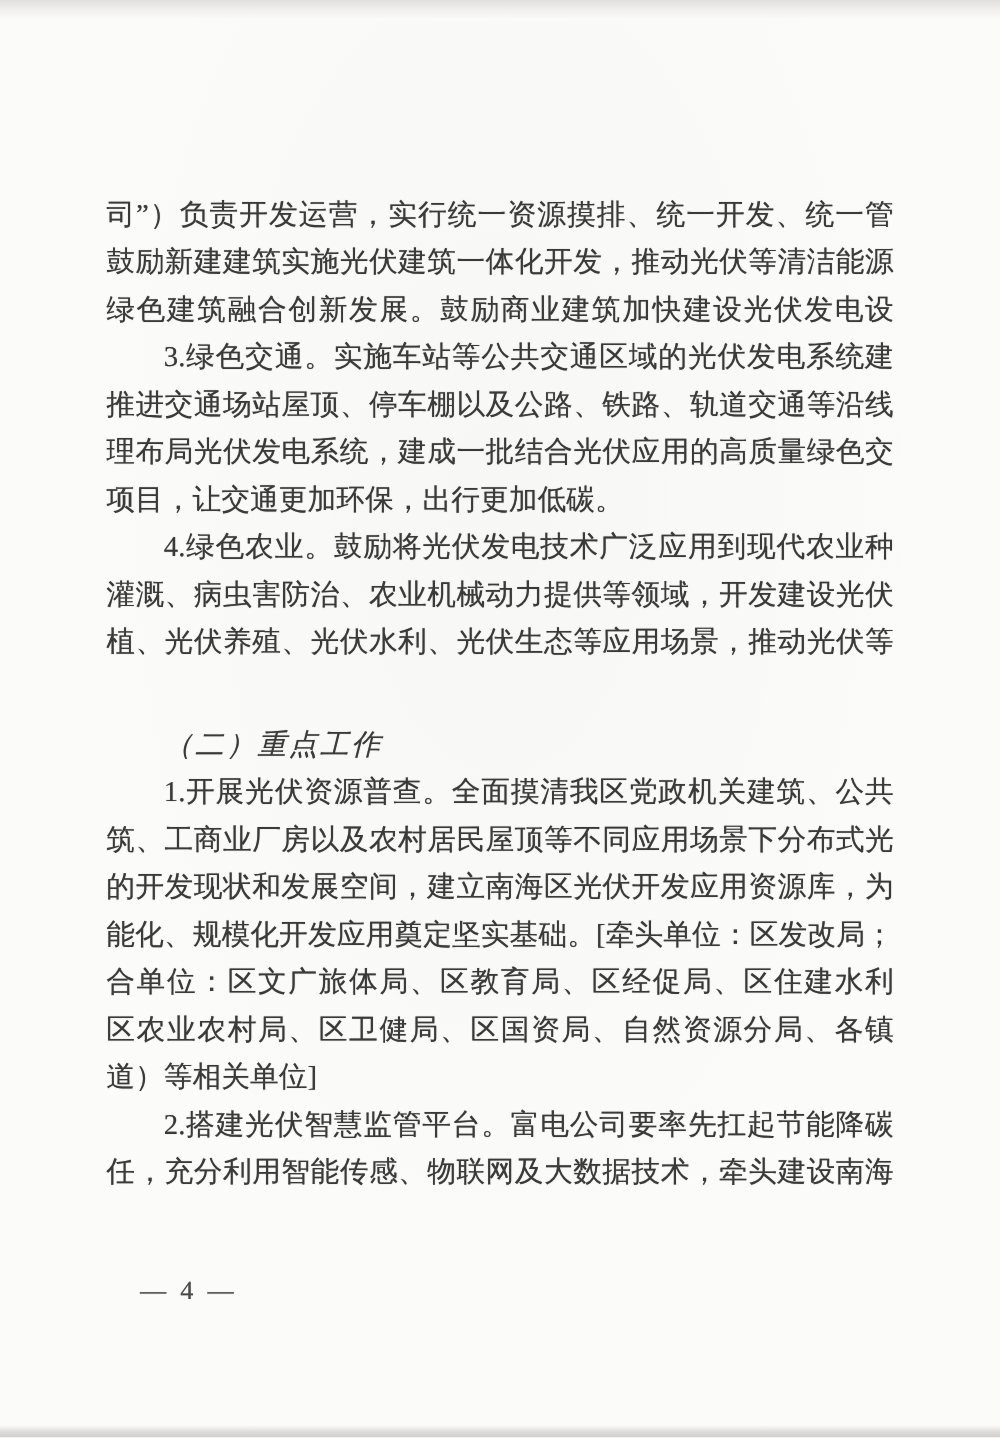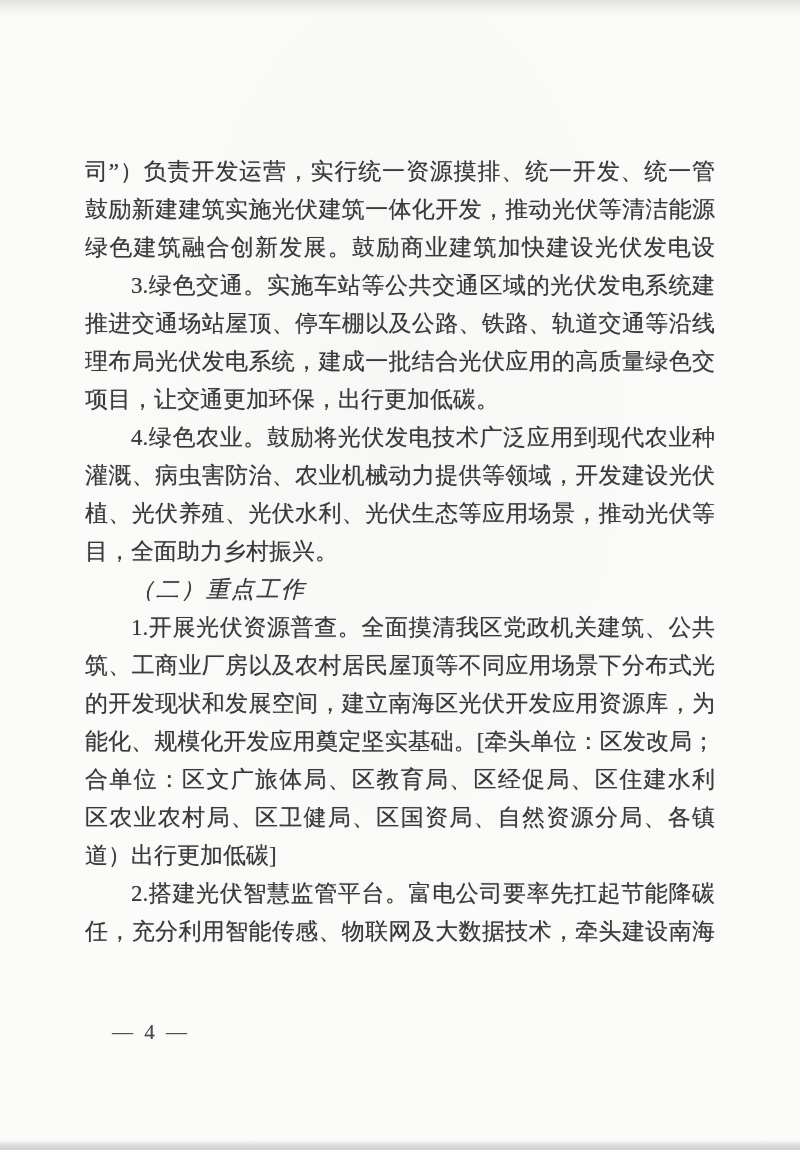--- a/index.html
+++ b/index.html
@@ -48,20 +48,21 @@
   .line.no-justify {
     text-align: right;
     text-align-last: left;
   }
   .line.indent {
     padding-left: 46px;
   }
   .line.heading {
     font-style: italic;
     letter-spacing: 2px;
+    margin-top: 44px;
   }
   .page-number {
     position: absolute;
     top: 1018px;
     left: 112px;
     font-size: 21px;
     line-height: 28px;
     color: #4a4a4a;
     letter-spacing: 3px;
     text-shadow: 0 0 0.6px rgba(70,70,70,0.6);
@@ -77,29 +78,28 @@
       <div class="line">司”）负责开发运营，实行统一资源摸排、统一开发、统一管控。</div>
       <div class="line">鼓励新建建筑实施光伏建筑一体化开发，推动光伏等清洁能源与</div>
       <div class="line">绿色建筑融合创新发展。鼓励商业建筑加快建设光伏发电设施。</div>
       <div class="line indent">3.绿色交通。实施车站等公共交通区域的光伏发电系统建设。</div>
       <div class="line">推进交通场站屋顶、停车棚以及公路、铁路、轨道交通等沿线合</div>
       <div class="line">理布局光伏发电系统，建成一批结合光伏应用的高质量绿色交通</div>
       <div class="line no-justify">项目，让交通更加环保，出行更加低碳。</div>
       <div class="line indent">4.绿色农业。鼓励将光伏发电技术广泛应用到现代农业种植、</div>
       <div class="line">灌溉、病虫害防治、农业机械动力提供等领域，开发建设光伏种</div>
       <div class="line">植、光伏养殖、光伏水利、光伏生态等应用场景，推动光伏等新</div>
-      <div class="line no-justify">目，全面助力乡村振兴。</div>
       <div class="line heading indent no-justify">（二）重点工作</div>
       <div class="line indent">1.开展光伏资源普查。全面摸清我区党政机关建筑、公共建</div>
       <div class="line">筑、工商业厂房以及农村居民屋顶等不同应用场景下分布式光伏</div>
       <div class="line">的开发现状和发展空间，建立南海区光伏开发应用资源库，为智</div>
       <div class="line">能化、规模化开发应用奠定坚实基础。[牵头单位：区发改局；配</div>
       <div class="line">合单位：区文广旅体局、区教育局、区经促局、区住建水利局、</div>
       <div class="line">区农业农村局、区卫健局、区国资局、自然资源分局、各镇（街</div>
-      <div class="line no-justify">道）出行更加低碳]</div>
+      <div class="line no-justify">道）等相关单位]</div>
       <div class="line indent">2.搭建光伏智慧监管平台。富电公司要率先扛起节能降碳责</div>
       <div class="line">任，充分利用智能传感、物联网及大数据技术，牵头建设南海区</div>
     </div>
 
   <div class="page-number">— 4 —</div>
 
   <div class="scan-edge-bottom"></div>
 </div>
 
 </body></html>

